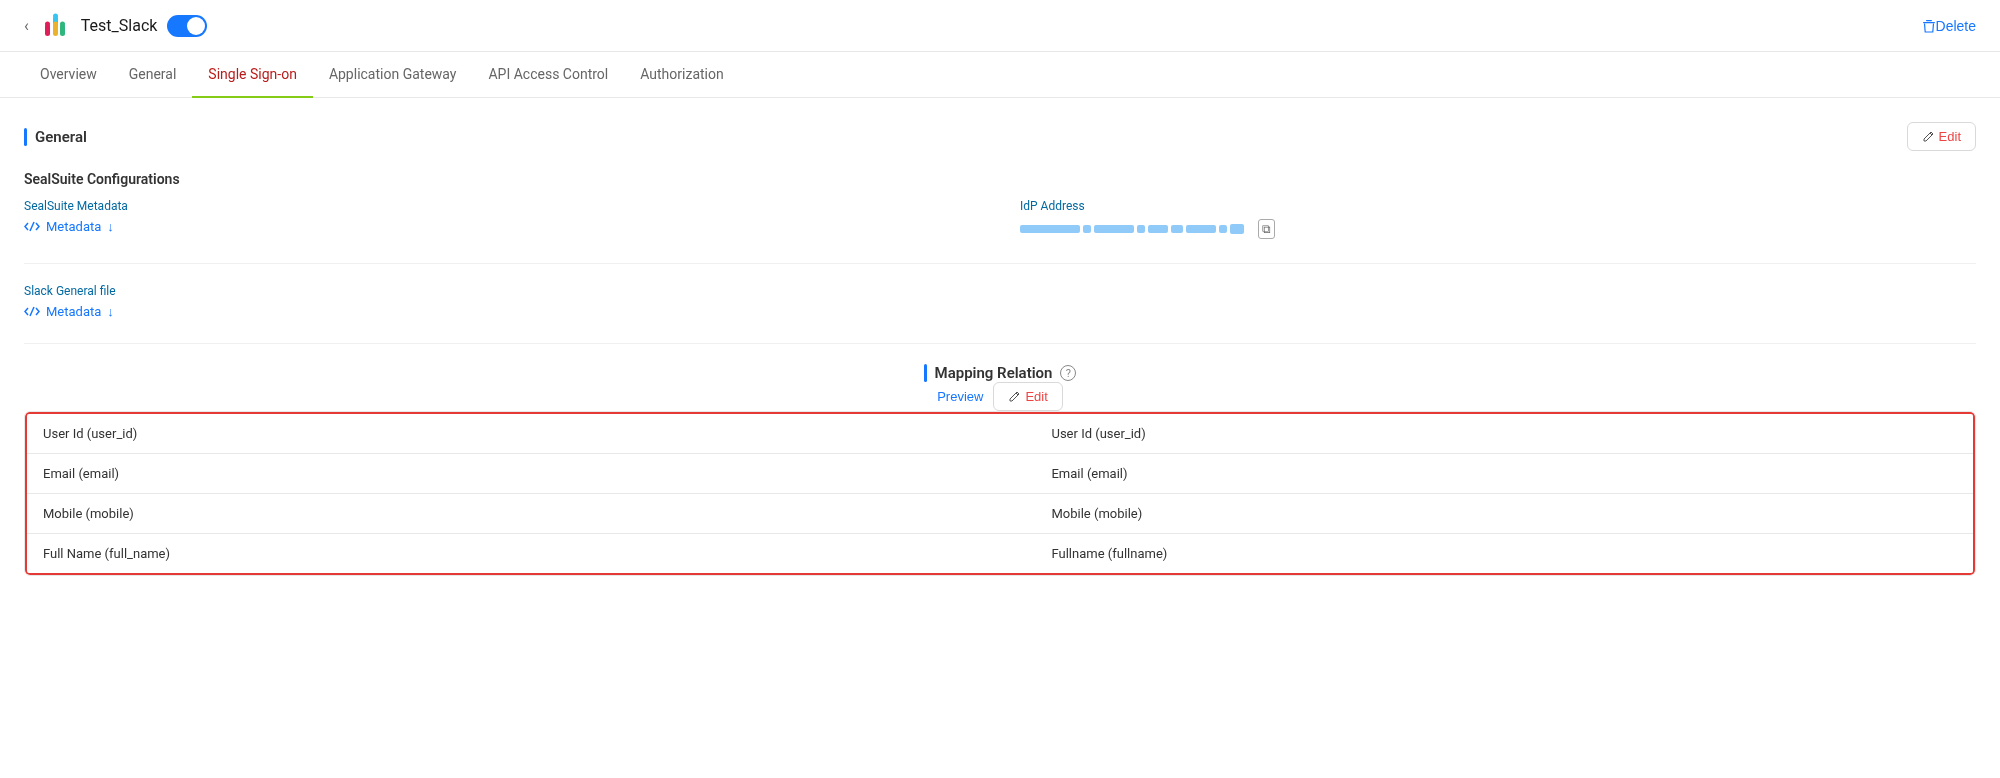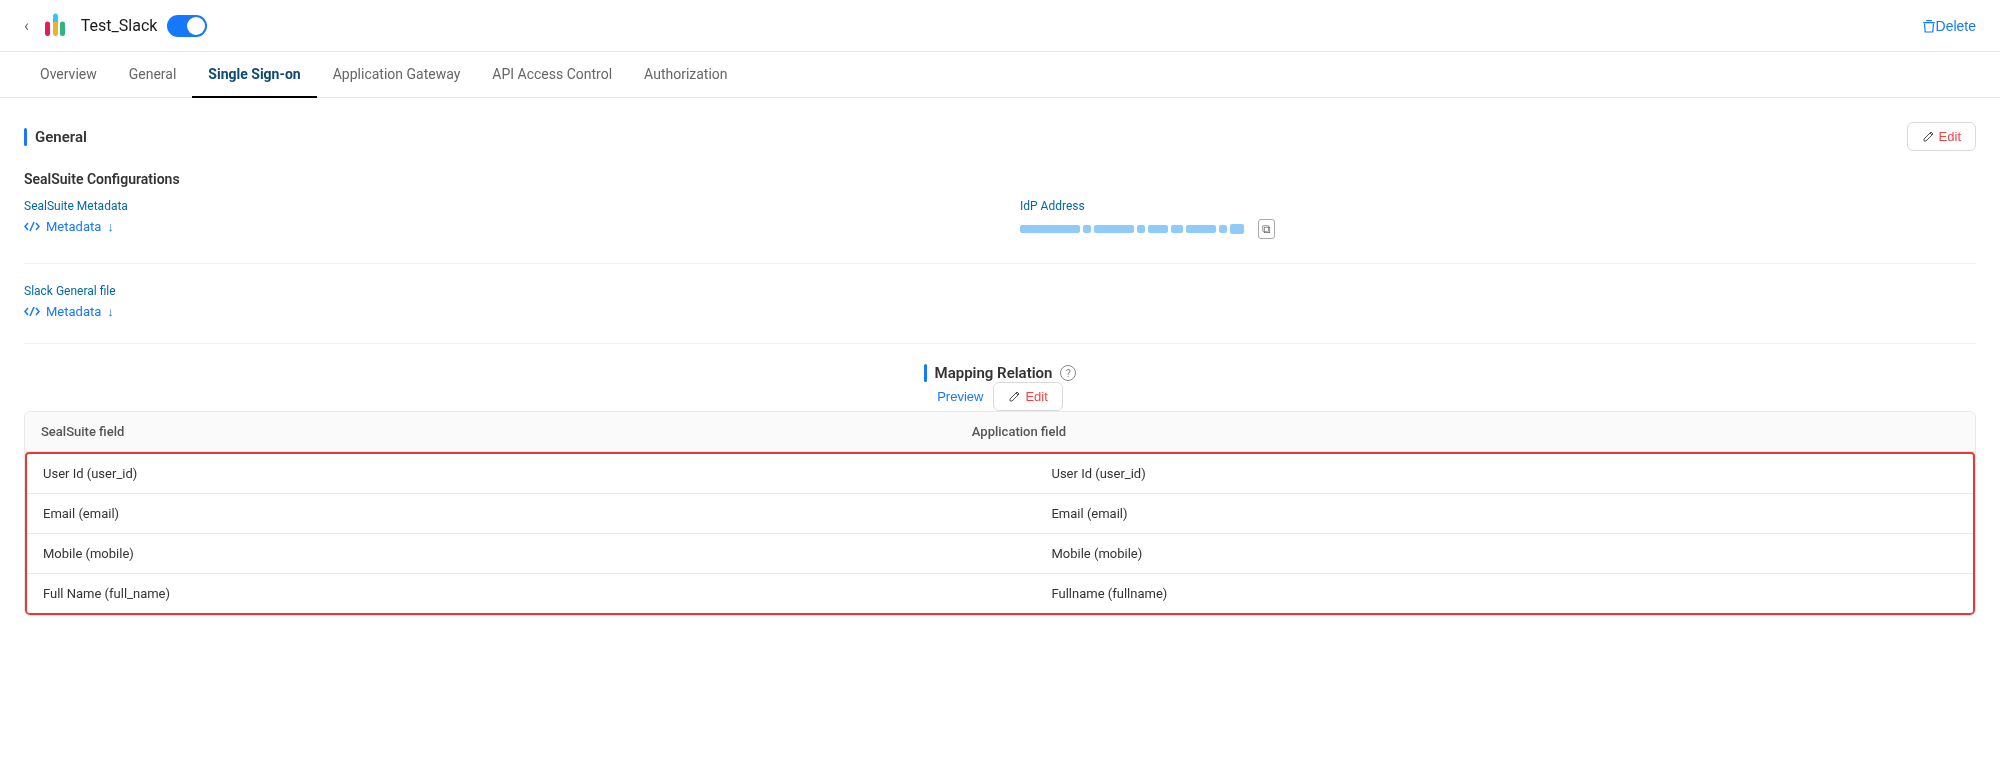--- a/index.html
+++ b/index.html
@@ -29,21 +29,21 @@
 
     
     .tabs-bar {
       display: flex; align-items: center; border-bottom: 1px solid #e8e8e8;
       padding: 0 24px;
     }
     .tab {
       padding: 14px 16px; cursor: pointer; font-size: 14px; color: #666;
       border-bottom: 2px solid transparent; margin-bottom: -1px;
     }
-    .tab.active { color: #0c4a6e; border-bottom: 2px solid #000000; font-weight: 700; }
+    .tab.active { color: #b91c1c; border-bottom: 2px solid #84cc16; font-weight: 400; }
 
     
     .main-content { padding: 24px 24px; }
 
     
     .section-header {
       display: flex; align-items: center; justify-content: space-between; margin-bottom: 20px;
     }
     .section-title {
       display: flex; align-items: center; gap: 8px; font-size: 15px; font-weight: 600;
@@ -231,28 +231,20 @@
           <svg width="13" height="13" viewBox="0 0 13 13">
             <path d="M9 2 L11 4 L4 11 L2 11 L2 9 Z" stroke="#555" stroke-width="1" fill="none"></path>
             <line x1="8" y1="3" x2="10" y2="5" stroke="#555" stroke-width="1"></line>
           </svg>
           <span>Edit</span>
         </button>
       </div>
     </div>
 
     <div class="table-wrapper">
-      <table class="data-table">
-        <thead>
-          <tr class="table-head-row">
-            <th>SealSuite field</th>
-            <th>Application field</th>
-          </tr>
-        </thead>
-      </table>
       <div class="outlined-rows">
         <table class="data-table">
           <tbody id="mapping-tbody">
           <tr>
       <td>User Id (user_id)</td>
       <td>User Id (user_id)</td>
     </tr>
               <tr>
       <td>Email (email)</td>
       <td>Email (email)</td>

